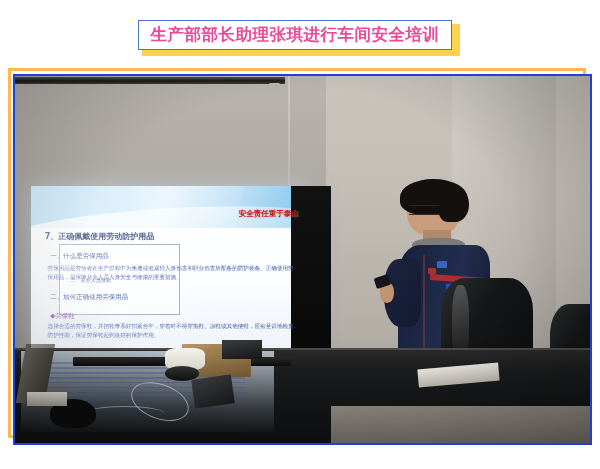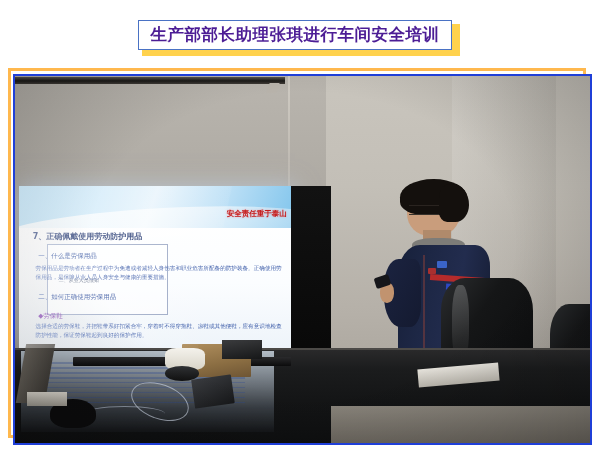--- a/index.html
+++ b/index.html
@@ -40,21 +40,21 @@
     background: #ffffff;
     display: flex;
     align-items: center;
     justify-content: center;
     box-sizing: border-box;
   }
   .title-text {
     font-family: "DejaVu Sans", "Liberation Sans", sans-serif;
     font-size: 16.5px;
     font-weight: 700;
-    color: #4c1d95;
+    color: #ec4899;
     letter-spacing: 0.5px;
     white-space: nowrap;
   }
 
   
   .photo-frame {
     position: absolute;
     left: 8px;
     top: 68px;
     width: 584px;
@@ -129,21 +129,21 @@
     top: 7px;
     width: 10px;
     height: 10px;
     background: #b8b3ab;
     transform: skewX(-18deg);
   }
 
   
   .screen {
     position: absolute;
-    left: 4px;
+    left: 16px;
     top: 30%;
     width: 48%;
     height: 44%;
     background: linear-gradient(180deg, #f2f8fd 0%, #ffffff 18%, #fbfdff 60%, #eef4fa 100%);
     box-shadow: 0 0 22px rgba(200,220,245,0.55);
     overflow: hidden;
   }
   .slide-banner {
     position: absolute;
     left: 0; top: 0; right: 0;

